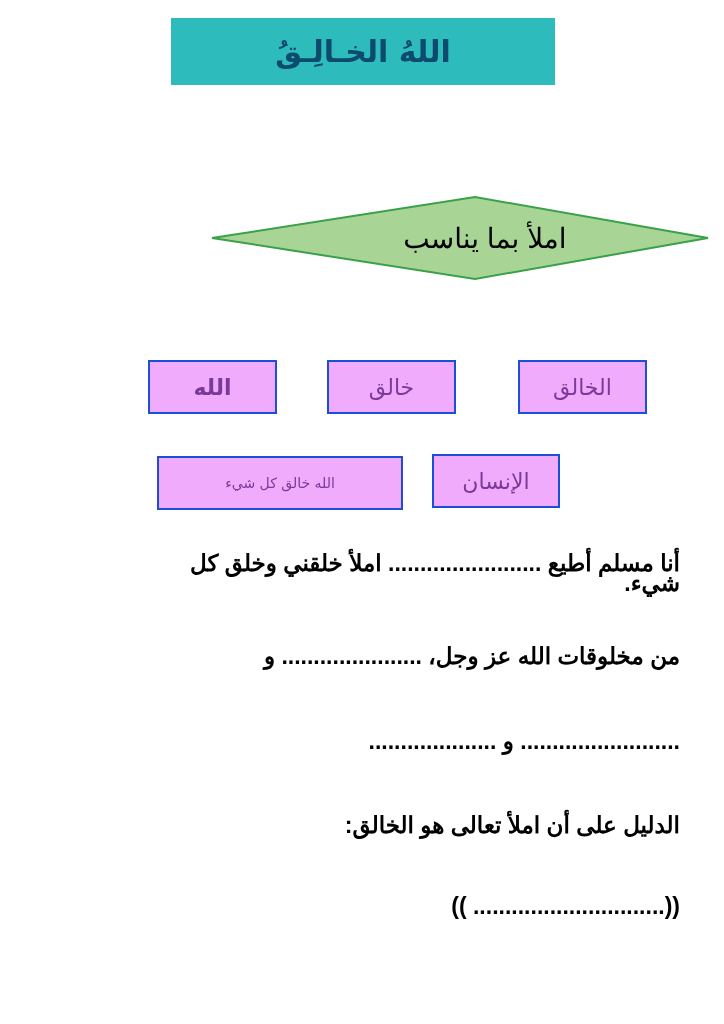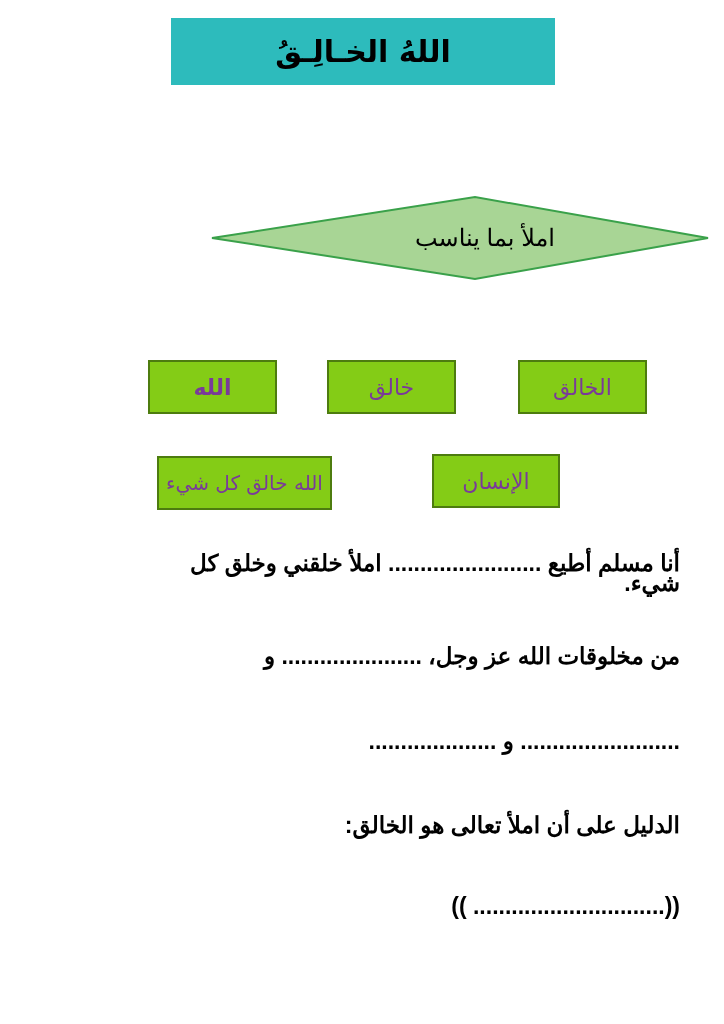--- a/index.html
+++ b/index.html
@@ -20,21 +20,21 @@
       left: 171px;
       top: 18px;
       width: 384px;
       height: 67px;
       background: #2dbbbc;
       display: flex;
       align-items: center;
       justify-content: center;
     }
     .title-text {
-      color: #000000;
+      color: #0c4a6e;
       font-family: "DejaVu Sans", sans-serif;
       font-weight: bold;
       font-size: 30px;
       letter-spacing: 1px;
       direction: rtl;
     }
     .diamond {
       position: absolute;
       left: 210px;
       top: 195px;
@@ -47,30 +47,30 @@
     }
     .diamond-text {
       position: absolute;
       left: 0; top: 0;
       width: 100%;
       height: 100%;
       display: flex;
       align-items: center;
       justify-content: center;
       font-family: "Liberation Sans", sans-serif;
-      font-size: 24px;
+      font-size: 28px;
       color: #000;
       direction: rtl;
       padding-left: 50px;
       box-sizing: border-box;
     }
     .word-box {
       position: absolute;
-      background: #84cc16;
-      border: 2px solid #4d7c0f;
+      background: #f0abfc;
+      border: 2px solid #1d4ed8;
       box-sizing: border-box;
       display: flex;
       align-items: center;
       justify-content: center;
       color: #7a3a9a;
       font-family: "DejaVu Sans", sans-serif;
       font-size: 22px;
       direction: rtl;
     }
     .sentence {
@@ -104,21 +104,21 @@
 </div>
 <div class="word-box" style="left:327px; top:360px; width:129px; height:54px;">
   <span>خالق</span>
 </div>
 <div class="word-box" style="left:148px; top:360px; width:129px; height:54px; font-weight:bold;">
   <span>الله</span>
 </div>
 <div class="word-box" style="left:432px; top:454px; width:128px; height:54px;">
   <span>الإنسان</span>
 </div>
-<div class="word-box" style="left:157px; top:456px; width:175px; height:54px; font-size:20px;">
+<div class="word-box" style="left:157px; top:456px; width:246px; height:54px; font-size:14px;">
   <span>الله خالق كل شيء</span>
 </div>
 
 <div class="sentence" style="top:550px;">أنا مسلم أطيع ........................ املأ خلقني وخلق كل</div>
 <div class="sentence" style="top:570px;">شيء.</div>
 <div class="sentence" style="top:643px;">من مخلوقات الله عز وجل، ...................... و</div>
 <div class="sentence" style="top:728px;">......................... و ....................</div>
 <div class="sentence" style="top:812px;">الدليل على أن املأ تعالى هو الخالق:</div>
 <div class="sentence" style="top:893px;">((.............................. ))</div>
 

